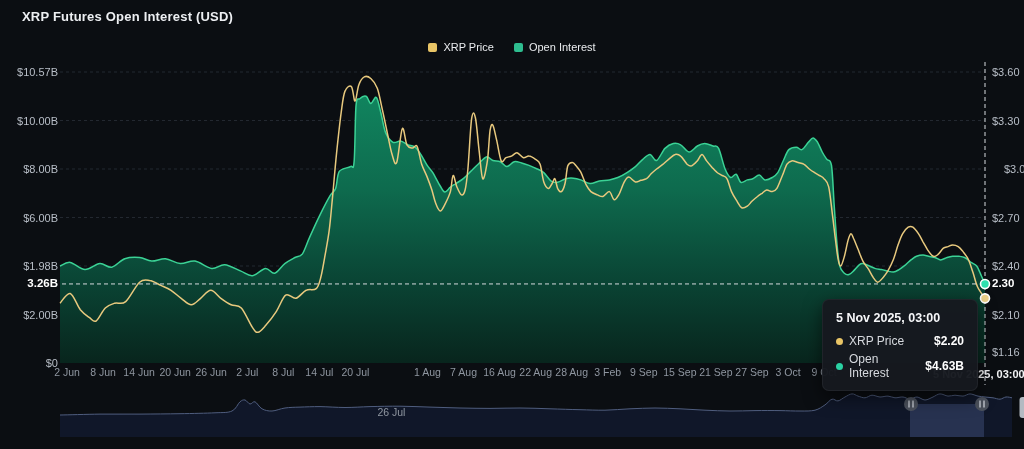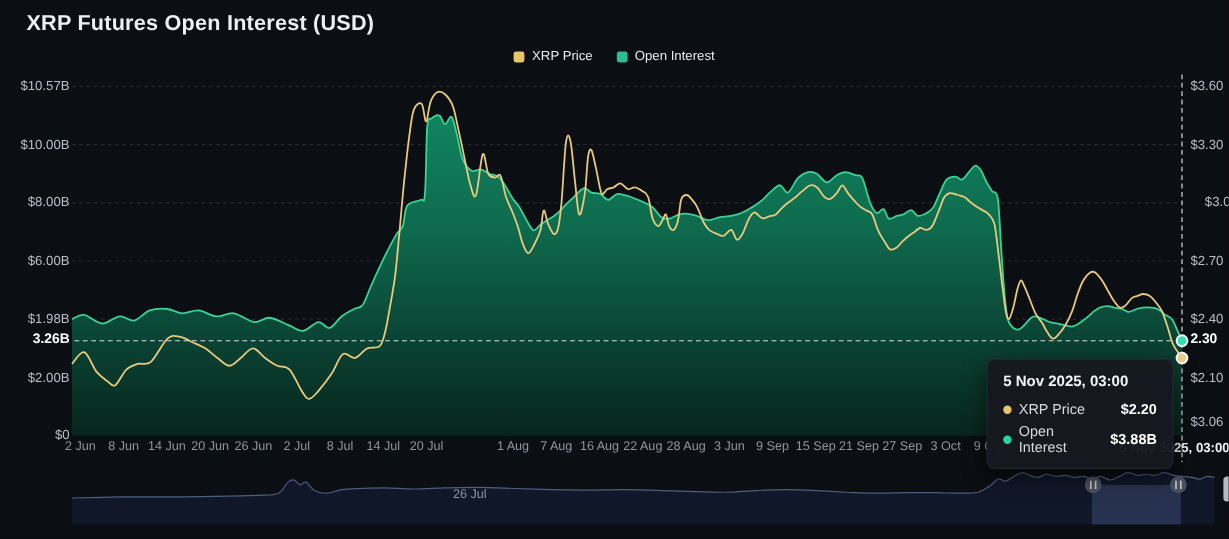--- a/index.html
+++ b/index.html
@@ -1,18 +1,18 @@
 <!DOCTYPE html>
 <html><head>
 <meta charset="utf-8">
 <style>
   html,body{margin:0;padding:0;background:#0b0e12;}
   .stage{position:relative;width:1024px;height:449px;background:#0b0e12;overflow:hidden;
          font-family:"Liberation Sans",sans-serif;}
-  .chart-title{position:absolute;left:22px;top:9px;font-size:18px;font-weight:bold;
+  .chart-title{position:absolute;left:22px;top:9px;font-size:13px;font-weight:bold;
          color:#edeff2;letter-spacing:.2px;z-index:2;}
   .legend{position:absolute;top:41px;left:0;right:0;display:flex;justify-content:center;
          gap:20px;z-index:2;}
   .legend-item{display:flex;align-items:center;gap:6px;font-size:11px;color:#e9ebee;}
   .swatch{width:9px;height:9px;border-radius:2px;}
   .axis-label{position:absolute;font-size:11px;color:#b9bfc8;z-index:2;white-space:nowrap;}
   .axis-label.left{width:52px;text-align:right;left:6px;}
   .axis-label.right{left:992px;}
   .x-label{position:absolute;font-size:10.5px;color:#8f96a0;transform:translateX(-50%);
          top:366px;white-space:nowrap;z-index:1;}
@@ -100,39 +100,39 @@
       <div class="axis-label left" style="top: 308.5px;">$2.00B</div>
       <div class="axis-label left" style="top: 357px;">$0</div>
     </div>
   <div id="yr">
       <div class="axis-label right" style="top: 66px;">$3.60</div>
       <div class="axis-label right" style="top: 114.5px;">$3.30</div>
       <div class="axis-label right" style="top: 163px; margin-left: 12px;">$3.00</div>
       <div class="axis-label right" style="top: 211.5px;">$2.70</div>
       <div class="axis-label right" style="top: 260px;">$2.40</div>
       <div class="axis-label right" style="top: 308.5px;">$2.10</div>
-      <div class="axis-label right" style="top: 346px;">$3.06</div>
+      <div class="axis-label right" style="top: 346px;">$1.16</div>
     </div>
   <div id="xl">
       <div class="x-label" style="left: 67px;">2 Jun</div>
       <div class="x-label" style="left: 103.05px;">8 Jun</div>
       <div class="x-label" style="left: 139.1px;">14 Jun</div>
       <div class="x-label" style="left: 175.15px;">20 Jun</div>
       <div class="x-label" style="left: 211.2px;">26 Jun</div>
       <div class="x-label" style="left: 247.25px;">2 Jul</div>
       <div class="x-label" style="left: 283.3px; text-align: right;">8 Jul</div>
       <div class="x-label" style="left: 319.35px;">14 Jul</div>
       <div class="x-label" style="left: 355.4px;">20 Jul</div>
       <div class="x-label" style="left: 391.45px; margin-top: 40px;">26 Jul</div>
       <div class="x-label" style="left: 427.5px;">1 Aug</div>
       <div class="x-label" style="left: 463.55px;">7 Aug</div>
       <div class="x-label" style="left: 499.6px;">16 Aug</div>
       <div class="x-label" style="left: 535.65px;">22 Aug</div>
       <div class="x-label" style="left: 571.7px;">28 Aug</div>
-      <div class="x-label" style="left: 607.75px;">3 Jun</div>
+      <div class="x-label" style="left: 607.75px;">3 Feb</div>
       <div class="x-label" style="left: 643.8px;">9 Sep</div>
       <div class="x-label" style="left: 679.85px;">15 Sep</div>
       <div class="x-label" style="left: 715.9px;">21 Sep</div>
       <div class="x-label" style="left: 751.95px;">27 Sep</div>
       <div class="x-label" style="left: 788px;">3 Oct</div>
       <div class="x-label" style="left: 824.05px;">9 Oct</div>
     </div>
 
   <div class="cross-label left">3.26B</div>
   <div class="cross-label right">2.30</div>
@@ -142,18 +142,18 @@
     <div class="tooltip-title">5 Nov 2025, 03:00</div>
     <div id="tt-rows">
         <div class="tooltip-row">
           <span class="dot" style="background: rgb(233, 197, 102);"></span>
           <span>XRP Price</span>
           <span class="val">$2.20</span>
         </div>
         <div class="tooltip-row">
           <span class="dot" style="background: rgb(42, 209, 163);"></span>
           <span>Open Interest</span>
-          <span class="val">$3.88B</span>
+          <span class="val">$4.63B</span>
         </div>
       </div>
   </div>
 
 </div>
 
 </body></html>

